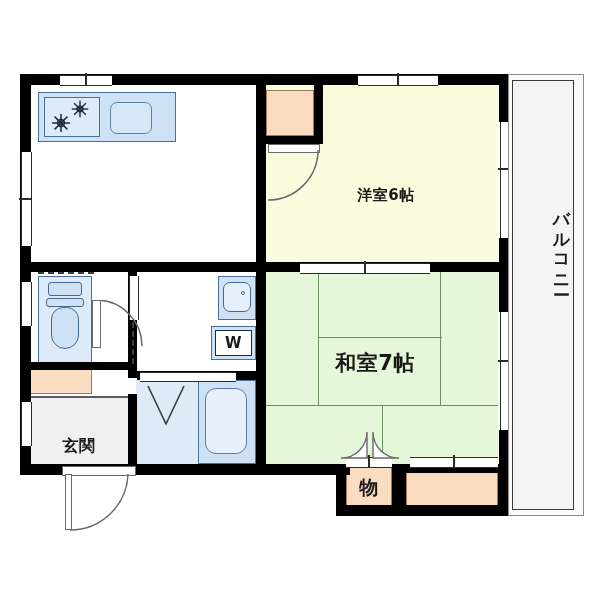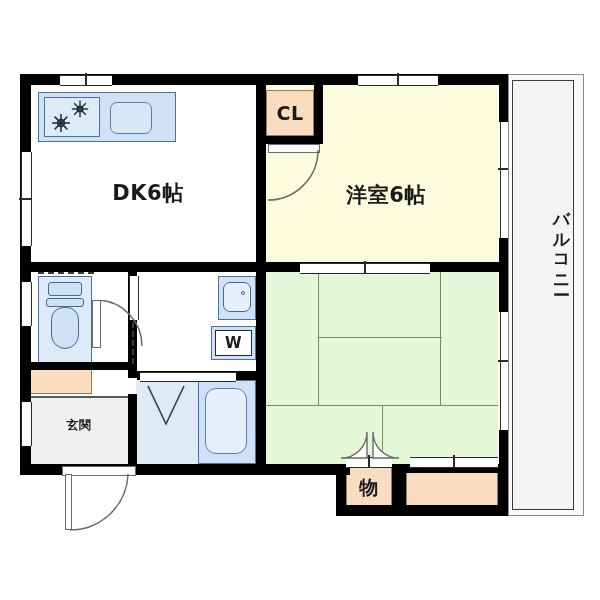--- a/index.html
+++ b/index.html
@@ -40,21 +40,20 @@
 
   <div class="fill" style="left:136px;top:272px;width:120px;height:192px;background:#ffffff;"></div>
 
   <div class="fill" style="left:28px;top:272px;width:100px;height:98px;background:#ffffff;"></div>
 
   <div class="fill" style="left:28px;top:398px;width:100px;height:66px;background:#f0f0f0;"></div>
 
   <div class="fill" style="left:136px;top:380px;width:120px;height:84px;background:#ddeaf8;"></div>
 
   <div class="fill" style="left:266px;top:90px;width:48px;height:46px;background:#fadcc0;border:1.4px solid #9a7a5a;"></div>
-  <div class="lbl" style="left:266px;top:90px;width:48px;height:46px;font-size:19px;">CL</div>
 
   <div class="fill" style="left:346px;top:466px;width:46px;height:44px;background:#fadcc0;border:1.4px solid #9a7a5a;"></div>
   <div class="lbl" style="left:346px;top:466px;width:46px;height:44px;font-size:19px;">物</div>
 
   <div class="fill" style="left:406px;top:466px;width:92px;height:44px;background:#fadcc0;border:1.4px solid #9a7a5a;"></div>
 
   <div class="fill" style="left:30px;top:366px;width:62px;height:28px;background:#fadcc0;border:1.2px solid #9a7a5a;"></div>
 
   <div class="thinline" style="left:318px;top:272px;width:1.4px;height:134px;background:#6e8f5e;"></div>
   <div class="thinline" style="left:440px;top:272px;width:1.4px;height:134px;background:#6e8f5e;"></div>
@@ -202,20 +201,20 @@
 
   <svg class="fx" style="left:340px;top:432px;" width="60" height="28" viewBox="0 0 60 28">
     <path d="M 1 26 A 26 26 0 0 0 27 0 L 27 26 Z" fill="#ffffff" stroke="#6a6a6a" stroke-width="1.4"></path>
     <path d="M 59 26 A 26 26 0 0 1 33 0 L 33 26 Z" fill="#ffffff" stroke="#6a6a6a" stroke-width="1.4"></path>
   </svg>
 
   <div class="balcony-outer" style="left:508px;top:74px;width:76px;height:442px;"></div>
   <div class="balcony-inner" style="left:512px;top:80px;width:62px;height:430px;"></div>
   <div class="vtext" style="left:512px;top:200px;width:62px;font-size:17px;text-align:center;">バルコニー</div>
 
-  <div class="lbl" style="left:58px;top:178px;width:180px;height:30px;font-size:21px;">DK6帖</div>
-
-  <div class="lbl" style="left:296px;top:180px;width:180px;height:30px;font-size:21px;">洋室6帖</div>
-
-
-  <div class="lbl" style="left:40px;top:412px;width:78px;height:26px;font-size:12px;">玄関</div>
+
+  <div class="lbl" style="left:296px;top:180px;width:180px;height:30px;font-size:15px;">洋室6帖</div>
+
+  <div class="lbl" style="left:300px;top:348px;width:150px;height:30px;font-size:21px;">和室7帖</div>
+
+  <div class="lbl" style="left:40px;top:433px;width:78px;height:26px;font-size:16px;">玄関</div>
 
 </div>
 
 </body></html>

